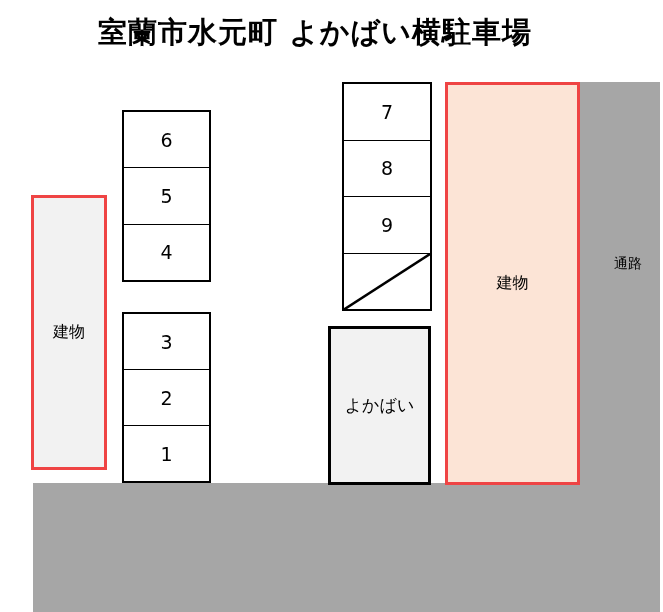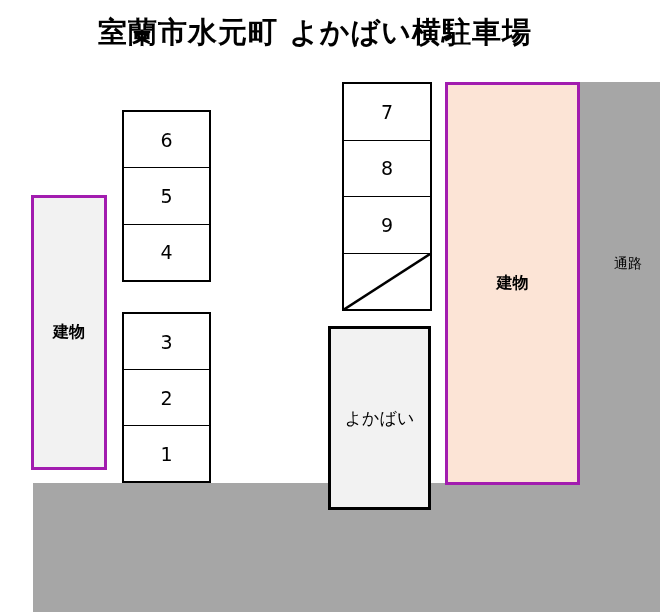--- a/index.html
+++ b/index.html
@@ -46,47 +46,47 @@
     position: absolute;
     left: 596px;
     top: 255px;
     width: 64px;
     text-align: center;
     font-size: 14px;
     font-weight: normal;
   }
   .building {
     position: absolute;
-    border: 3px solid #a21caf;
+    border: 3px solid #ef4444;
     display: flex;
     align-items: center;
     justify-content: center;
     font-size: 16px;
-    font-weight: bold;
+    font-weight: normal;
   }
   .building-left {
     left: 31px;
     top: 195px;
     width: 76px;
     height: 275px;
     background: #f2f2f2;
   }
   .building-right {
     left: 445px;
     top: 82px;
     width: 135px;
     height: 403px;
     background: #fce4d6;
   }
   .yokabai-box {
     position: absolute;
     left: 328px;
     top: 326px;
     width: 103px;
-    height: 184px;
+    height: 159px;
     background: #f2f2f2;
     border: 3px solid #000000;
     display: flex;
     align-items: center;
     justify-content: center;
     font-size: 17px;
     font-weight: normal;
   }
   .p-column {
     position: absolute;

